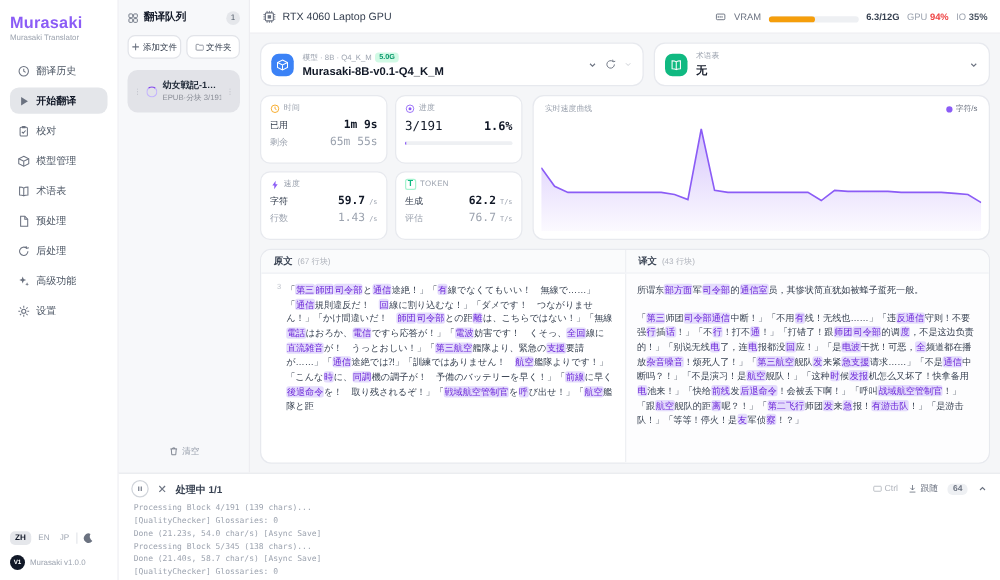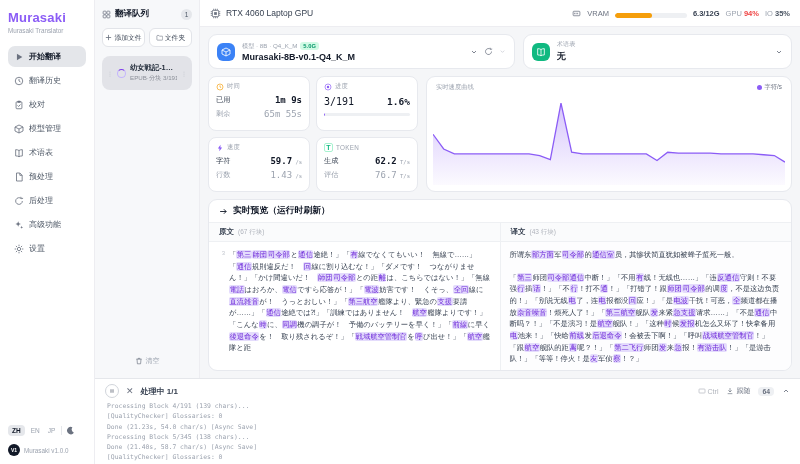--- a/index.html
+++ b/index.html
@@ -131,32 +131,32 @@
 </style>
 </head>
 <body>
 
 <div class="app">
 
   <div class="sidebar">
     <div class="logo-title">Murasaki</div>
     <div class="logo-sub">Murasaki Translator</div>
     <div class="nav">
-      <div class="nav-item active">
-        <svg class="ico" width="10" height="10" viewBox="0 0 12 12">
-            <path d="M3.5 2l6.5 4-6.5 4z" fill="currentColor"></path>
-          </svg>
-        <span>开始翻译</span>
-      </div>
       <div class="nav-item">
         <svg class="ico" width="10" height="10" viewBox="0 0 12 12">
             <circle cx="6" cy="6" r="4.5" fill="none" stroke="currentColor"></circle>
             <path d="M6 3.5V6l1.8 1.1" fill="none" stroke="currentColor"></path>
           </svg>
         <span>翻译历史</span>
+      </div>
+      <div class="nav-item active">
+        <svg class="ico" width="10" height="10" viewBox="0 0 12 12">
+            <path d="M3.5 2l6.5 4-6.5 4z" fill="currentColor"></path>
+          </svg>
+        <span>开始翻译</span>
       </div>
       <div class="nav-item">
         <svg class="ico" width="10" height="10" viewBox="0 0 12 12">
             <rect x="2.5" y="2.2" width="7" height="8.3" rx="1" fill="none" stroke="currentColor"></rect>
             <rect x="4.2" y="1" width="3.6" height="2.2" rx=".6" fill="currentColor"></rect>
             <path d="M4.2 6.5l1.3 1.3 2.3-2.5" fill="none" stroke="currentColor"></path>
           </svg>
         <span>校对</span>
       </div>
       <div class="nav-item">
@@ -419,26 +419,20 @@
                     </linearGradient>
                   </defs>
                   <path id="chart-area" fill="url(#grad)" stroke="none" d="M0.00,17.45 L3.03,24.00 L6.06,26.18 L9.09,26.18 L12.12,26.18 L15.15,26.18 L18.18,26.18 L21.21,26.18 L24.24,26.18 L27.27,26.18 L30.30,26.91 L33.33,28.73 L36.36,3.64 L39.39,25.45 L42.42,26.18 L45.45,26.18 L48.48,26.18 L51.52,26.18 L54.55,26.18 L57.58,26.18 L60.61,26.18 L63.64,29.09 L66.67,25.45 L69.70,25.82 L72.73,25.82 L75.76,25.82 L78.79,25.82 L81.82,26.18 L84.85,26.18 L87.88,26.18 L90.91,26.18 L93.94,26.55 L96.97,26.91 L100.00,29.82 L100,40 L0,40 Z"></path>
                   <path id="chart-line" fill="none" stroke="#8b5cf6" stroke-width="1.3" vector-effect="non-scaling-stroke" d="M0.00,17.45 L3.03,24.00 L6.06,26.18 L9.09,26.18 L12.12,26.18 L15.15,26.18 L18.18,26.18 L21.21,26.18 L24.24,26.18 L27.27,26.18 L30.30,26.91 L33.33,28.73 L36.36,3.64 L39.39,25.45 L42.42,26.18 L45.45,26.18 L48.48,26.18 L51.52,26.18 L54.55,26.18 L57.58,26.18 L60.61,26.18 L63.64,29.09 L66.67,25.45 L69.70,25.82 L72.73,25.82 L75.76,25.82 L78.79,25.82 L81.82,26.18 L84.85,26.18 L87.88,26.18 L90.91,26.18 L93.94,26.55 L96.97,26.91 L100.00,29.82"></path>
                 </svg>
               </div>
             </div>
           </div>
 
           <div class="preview">
-            <div class="pv-head">
-              <svg class="ico" width="9" height="9" viewBox="0 0 12 12">
-                  <path d="M1.5 6h8M6.5 3l3 3-3 3" fill="none" stroke="#111827" stroke-width="1.2"></path>
-                </svg>
-              <span class="pv-title">实时预览（运行时刷新）</span>
-            </div>
             <div class="pv-cols-head">
               <div class="pv-col-head">
                 <span class="pv-col-name">原文</span>
                 <span class="pv-col-count">(67 行块)</span>
               </div>
               <div class="pv-col-head right">
                 <span class="pv-col-name">译文</span>
                 <span class="pv-col-count">(43 行块)</span>
               </div>
             </div>

